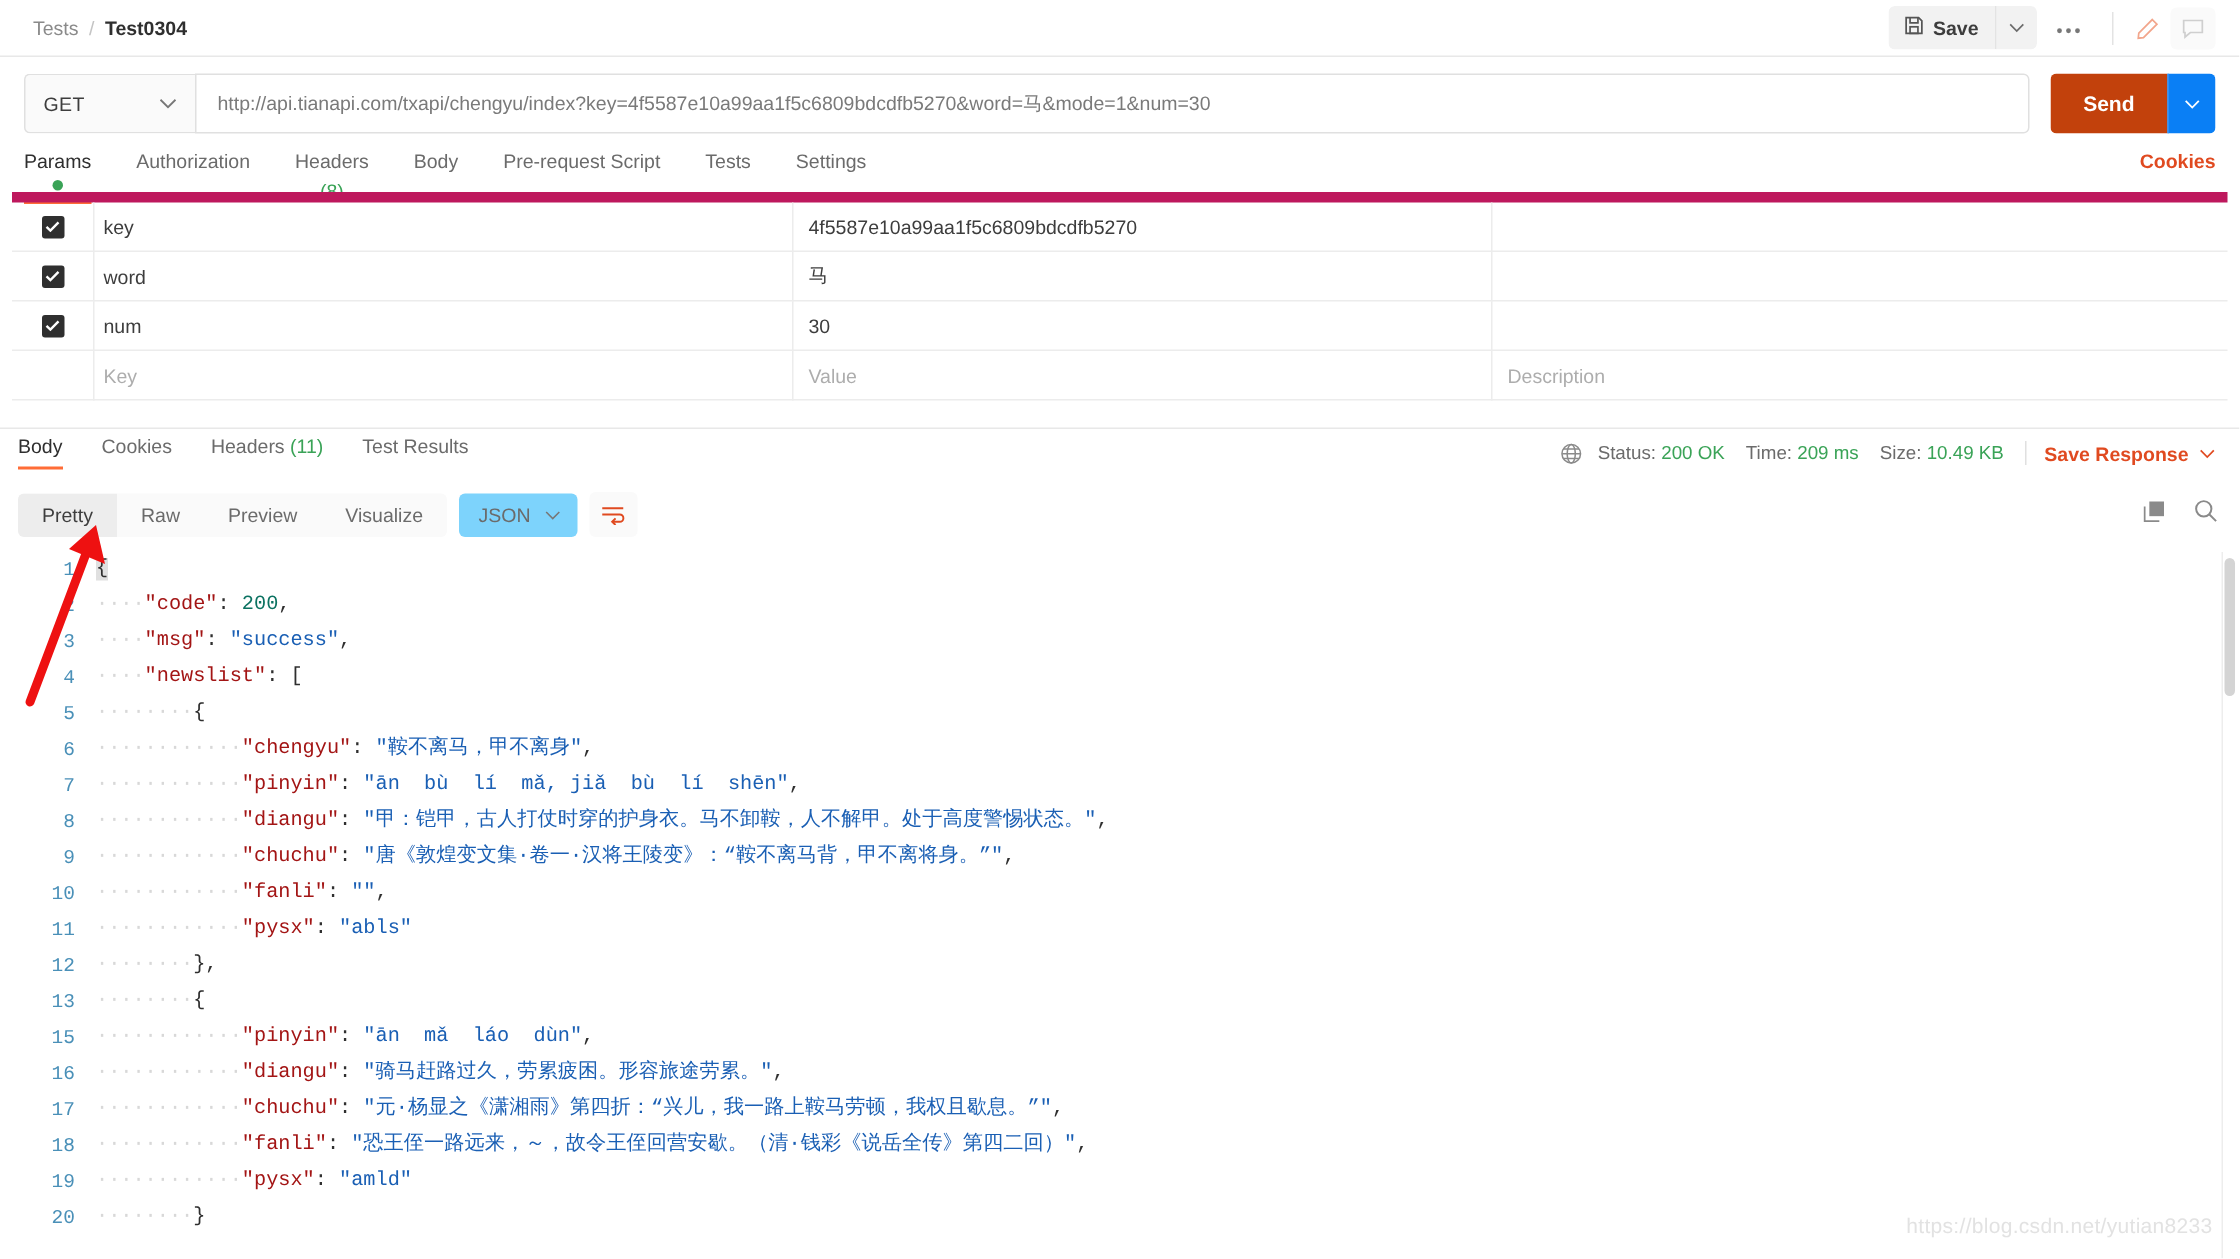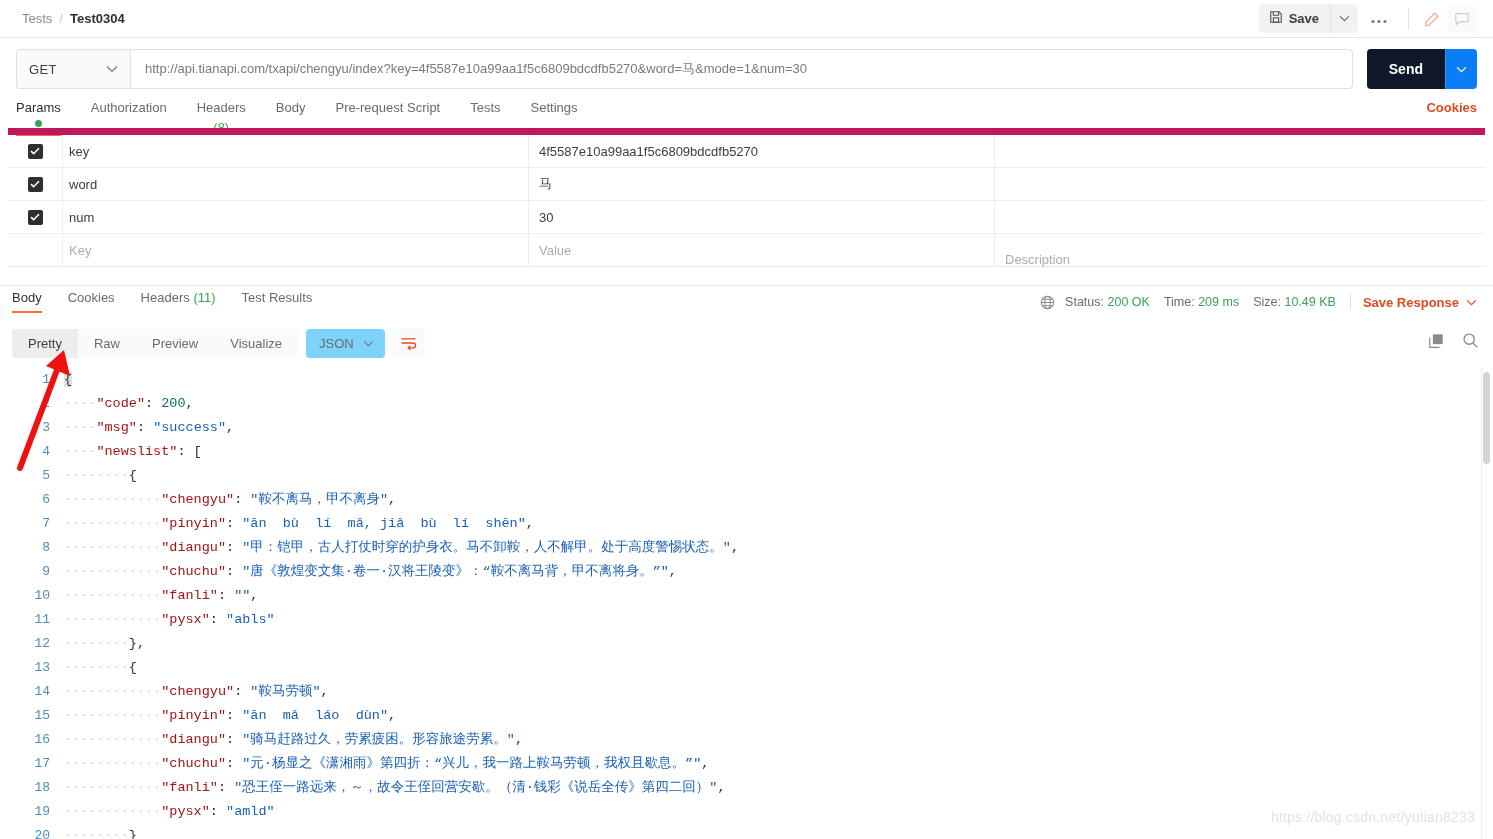--- a/index.html
+++ b/index.html
@@ -71,21 +71,21 @@
   .method-label { font-size: 13px; color: #3d3d3d; letter-spacing: .3px; }
   .url-input {
     flex: 1; height: 40px; padding: 0 14px;
     border: 1px solid #e0e0e0; border-radius: 0 4px 4px 0;
     background: #fff; font-size: 13px; color: #7a7a7a;
     font-family: "Liberation Sans", sans-serif;
     outline: none;
   }
   .send-group { display: flex; margin-left: 14px; border-radius: 4px; overflow: hidden; }
   .send-btn {
-    background: #0f172a; color: #fff; border: none; cursor: pointer;
+    background: #c2410c; color: #fff; border: none; cursor: pointer;
     padding: 0 22px; height: 40px; font-size: 14px; font-weight: 700;
     font-family: "Liberation Sans", sans-serif;
   }
   .send-caret {
     background: #0a7ff5; border: none; cursor: pointer; width: 32px; height: 40px;
     display: flex; align-items: center; justify-content: center;
     border-left: 1px solid #2b90f7;
   }
 
   
@@ -112,21 +112,21 @@
 
   
   .ptable {
     position: absolute; left: 8px; top: 128px; width: 1477px;
     border-top: 7px solid #be185d;
   }
   .prow { display: flex; height: 33px; border-bottom: 1px solid #ececec; align-items: center; }
   .pcell-check { width: 54px; display: flex; align-items: center; justify-content: center; }
   .pcell-key { flex: 0 0 466px; padding-left: 6px; border-left: 1px solid #ececec; height: 33px; display: flex; align-items: center; }
   .pcell-val { flex: 0 0 466px; padding-left: 10px; border-left: 1px solid #ececec; height: 33px; display: flex; align-items: center; }
-  .pcell-desc { flex: 1; padding-left: 10px; border-left: 1px solid #ececec; height: 33px; display: flex; align-items: flex-end; }
+  .pcell-desc { flex: 1; padding-left: 10px; border-left: 1px solid #ececec; height: 33px; display: flex; align-items: center; }
   .ptxt { font-size: 13px; color: #3d3d3d; }
   .ptxt.ph { color: #adadad; }
   .cbox {
     width: 15px; height: 15px; border-radius: 2px; background: #2f2f2f;
     display: flex; align-items: center; justify-content: center;
     cursor: pointer;
   }
   .cbox svg { display: block; }
 
   
@@ -519,24 +519,20 @@
           </tr>
           <tr class="coderow">
             <td class="gutter">12</td>
             <td class="codecell"><span class="ind">····</span><span class="ind">····</span><span class="p">},</span></td>
           </tr>
           <tr class="coderow">
             <td class="gutter">13</td>
             <td class="codecell"><span class="ind">····</span><span class="ind">····</span><span class="p">{</span></td>
           </tr>
           <tr class="coderow">
-            <td class="gutter">14</td>
-            <td class="codecell"><span class="ind">····</span><span class="ind">····</span><span class="ind">····</span><span class="k">"chengyu"</span><span class="p">: </span><span class="s">"鞍马劳顿"</span><span class="p">,</span></td>
-          </tr>
-          <tr class="coderow">
             <td class="gutter">15</td>
             <td class="codecell"><span class="ind">····</span><span class="ind">····</span><span class="ind">····</span><span class="k">"pinyin"</span><span class="p">: </span><span class="s">"ān  mǎ  láo  dùn"</span><span class="p">,</span></td>
           </tr>
           <tr class="coderow">
             <td class="gutter">16</td>
             <td class="codecell"><span class="ind">····</span><span class="ind">····</span><span class="ind">····</span><span class="k">"diangu"</span><span class="p">: </span><span class="s">"骑马赶路过久，劳累疲困。形容旅途劳累。"</span><span class="p">,</span></td>
           </tr>
           <tr class="coderow">
             <td class="gutter">17</td>
             <td class="codecell"><span class="ind">····</span><span class="ind">····</span><span class="ind">····</span><span class="k">"chuchu"</span><span class="p">: </span><span class="s">"元·杨显之《潇湘雨》第四折：“兴儿，我一路上鞍马劳顿，我权且歇息。”"</span><span class="p">,</span></td>

